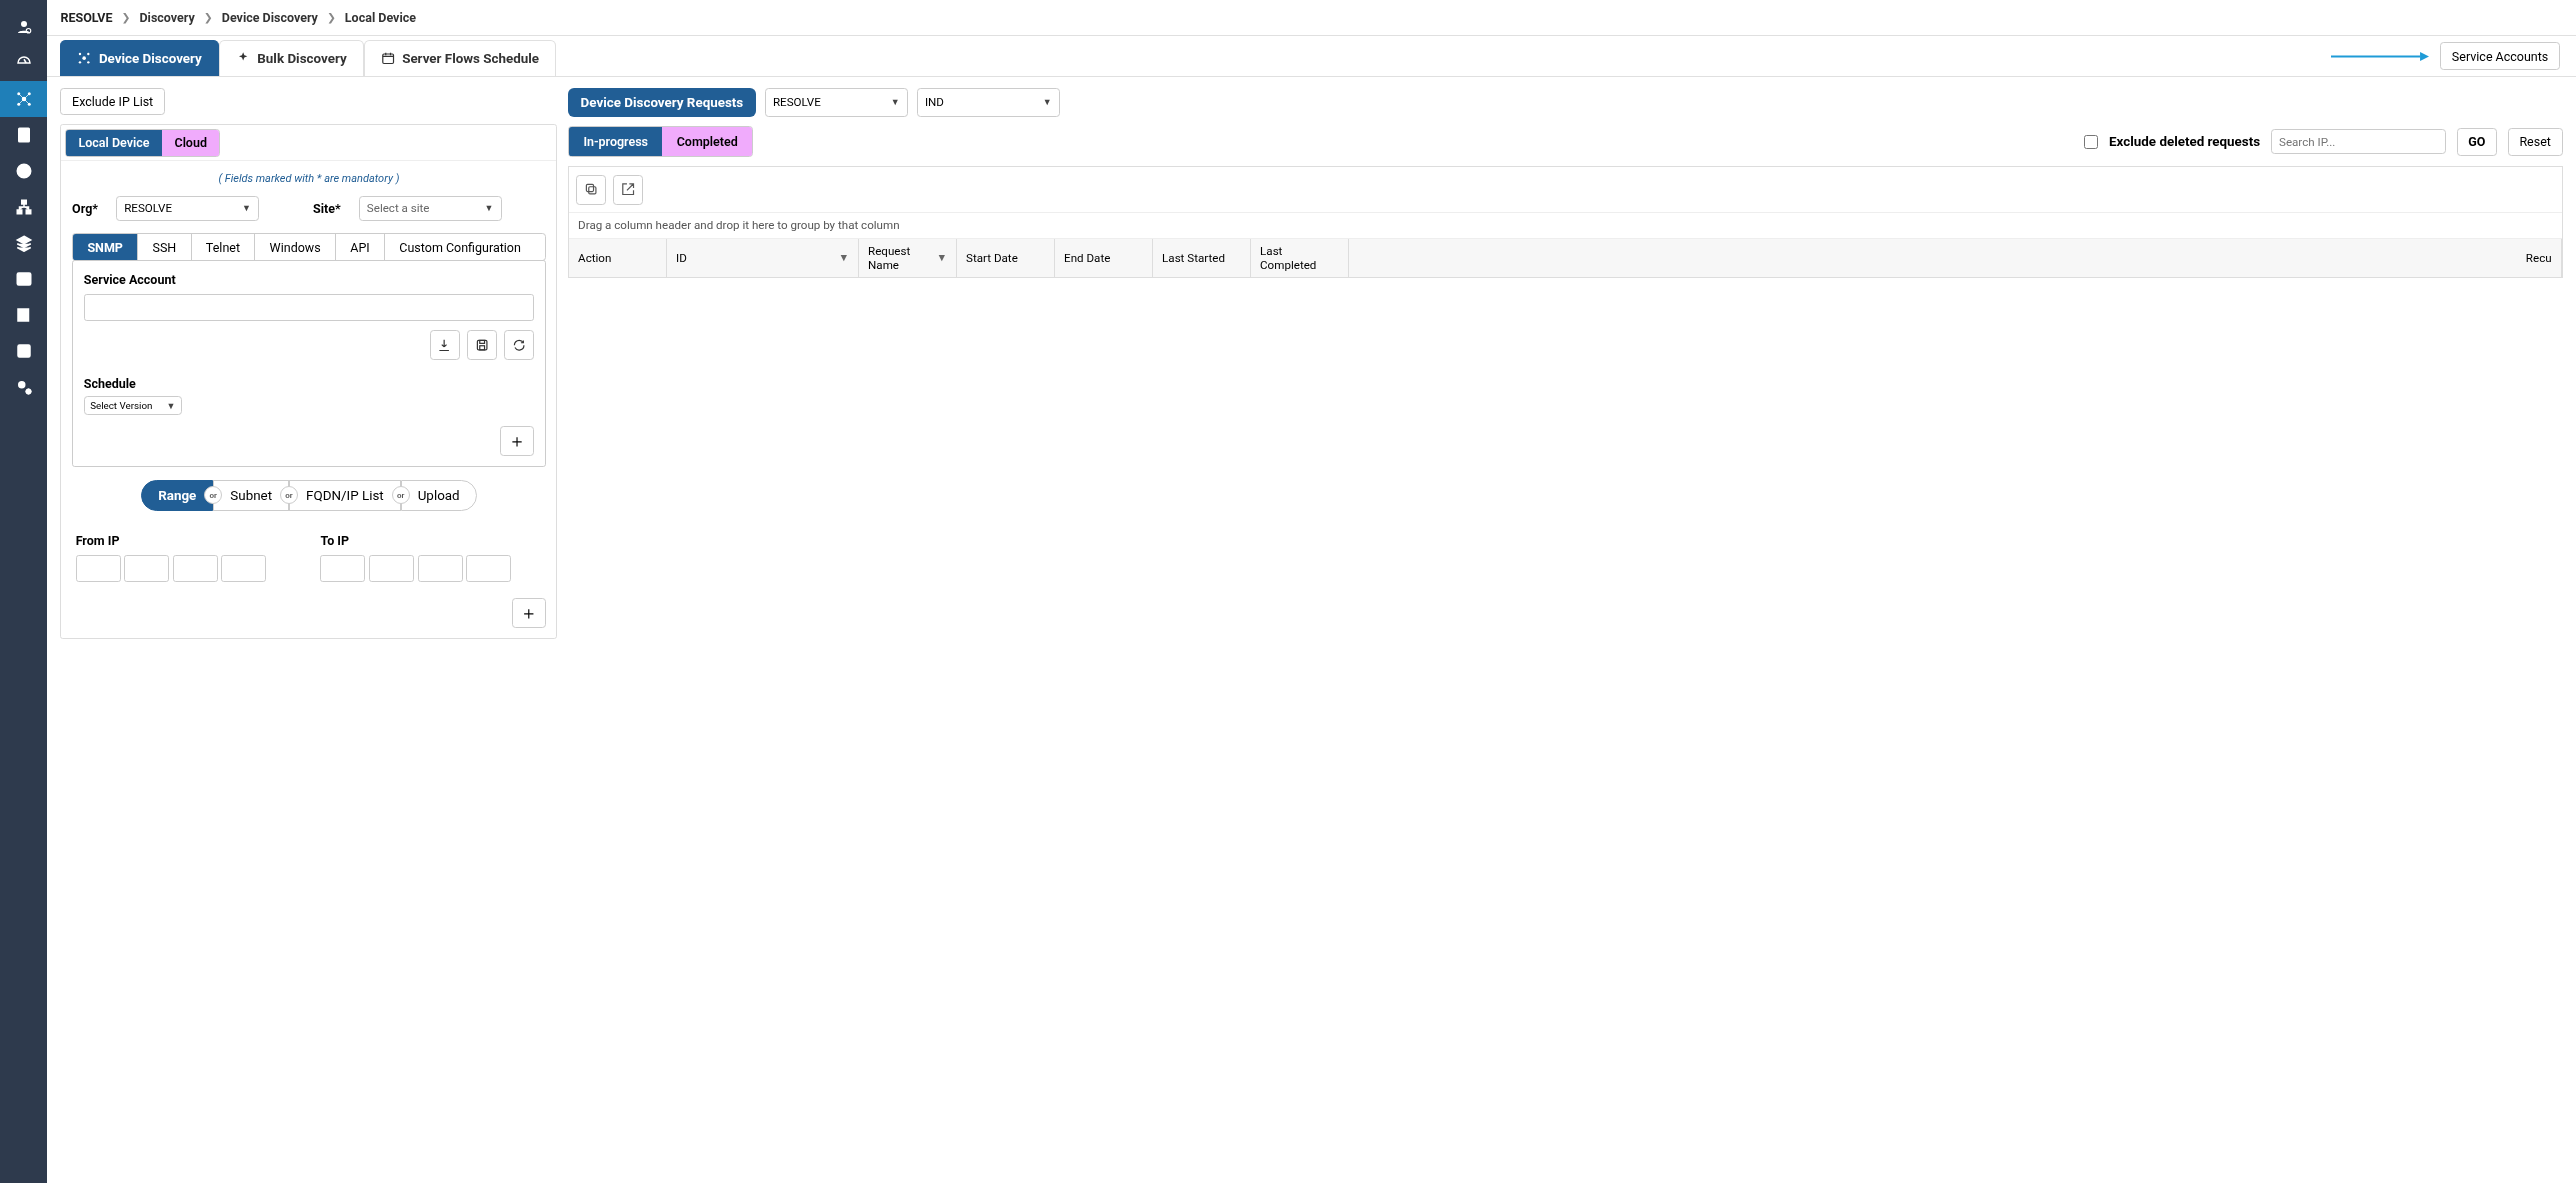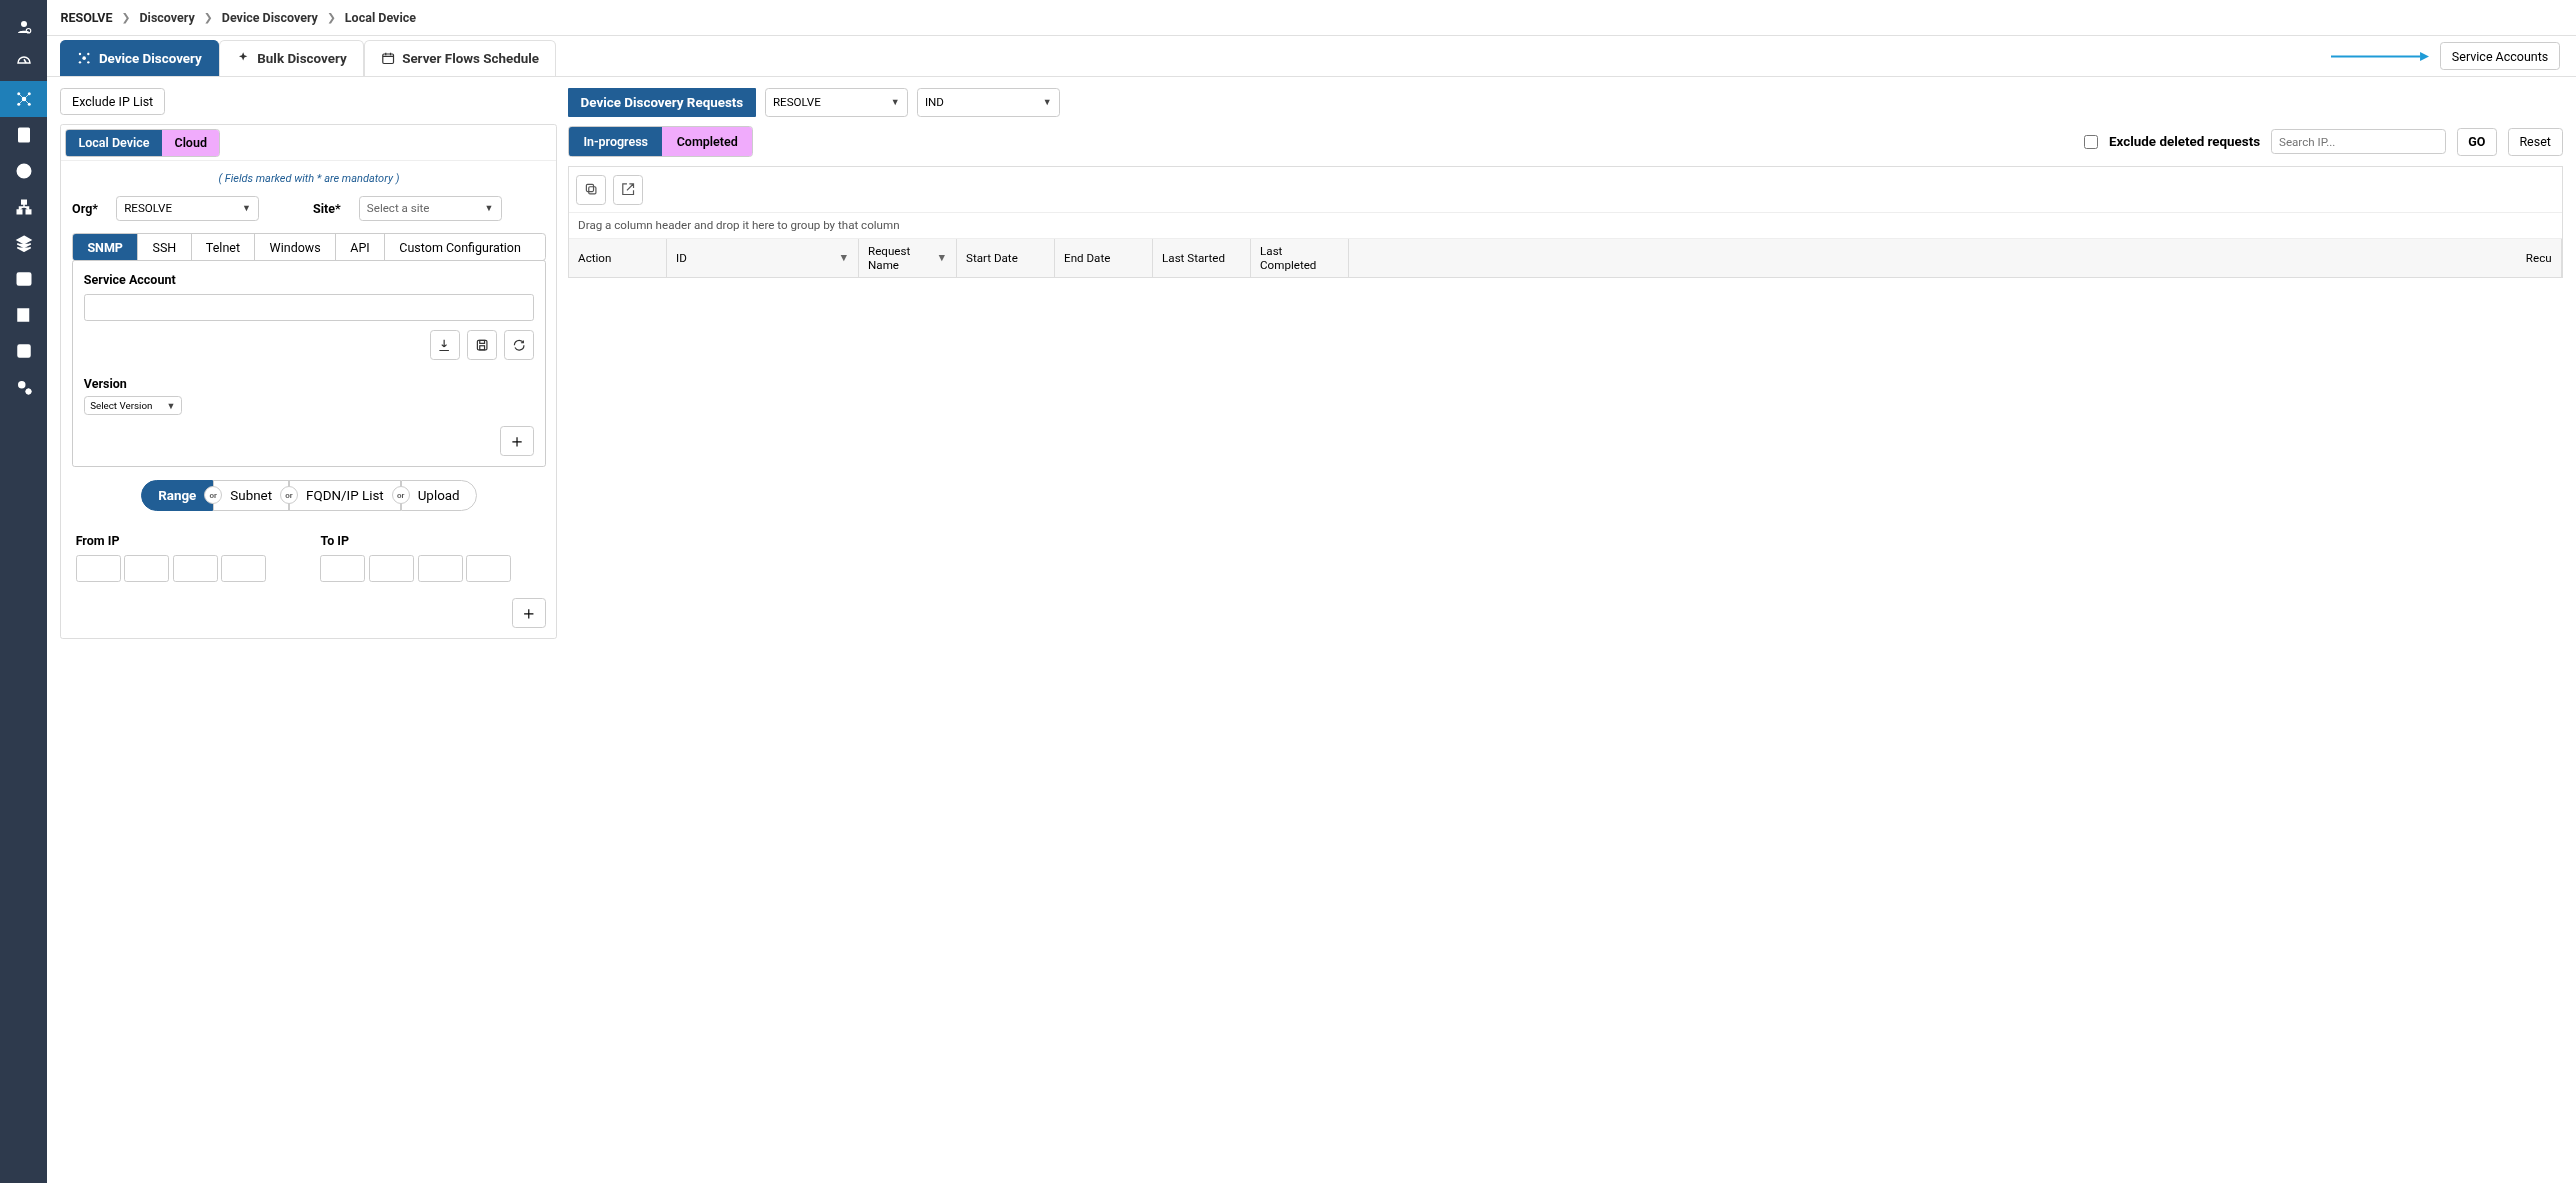--- a/index.html
+++ b/index.html
@@ -52,21 +52,21 @@
   .pill.first { border-radius: 18px 0 0 18px;}
   .pill.last { border-radius: 0 18px 18px 0;}
   .pill.active { background:#215e95; color:#fff; font-weight:700; border-color:#215e95;}
   .orchip { width:18px; height:18px; border:0.9px solid #ccc; border-radius:50%; background:#fff; font-size:8px; display:flex;align-items:center;justify-content:center; margin: 0 -9px; z-index:2; color:#555; font-weight:600;}
   .ip-row { display:flex; gap: 54px; margin-top: 21.5px; padding: 0 3.6px;}
   .ip-group { }
   .ip-label { font-weight:700; font-size:12.5px; margin-bottom:7.2px; display:block;}
   .ip-inputs { display:flex; gap:3.6px;}
   .ip-oct { width:45px; height:27px; border:0.9px solid #ccc; border-radius:2.7px;}
   .req-header { display:flex; align-items:center; gap: 9px; }
-  .req-title { background:#215e95; color:#fff; font-weight:700; padding: 7.2px 12.5px; border-radius:1px; font-size:13.4px;}
+  .req-title { background:#215e95; color:#fff; font-weight:700; padding: 7.2px 12.5px; border-radius:6px; font-size:13.4px;}
   .req-sel { width: 143px; height: 29px;}
   .prog-row { display:flex; align-items:center; gap: 10.7px; margin-top: 9px;}
   .chk { width: 14.3px; height:14.3px;}
   .chk-label { font-weight:700; font-size:13.4px;}
   .search-input { width: 175px; height:25px; border:0.9px solid #ccc; border-radius:3.6px; padding: 0 7.2px; font-size:11.6px;}
   .grid-wrap { border:0.9px solid #ddd; margin-top:9px;}
   .grid-tools { padding: 7.2px; display:flex; gap:7.2px;}
   .grid-droprow { padding: 5.4px 9px; font-size:11.6px; color:#555; border-top:0.9px solid #eee; border-bottom:0.9px solid #eee;}
   .grid-head { display:flex; background:#f7f7f7;}
   .gh { padding: 5.4px 9px; font-size:11.6px; border-right:0.9px solid #ddd; display:flex; align-items:center; justify-content:space-between;}
@@ -250,21 +250,21 @@
                       <rect x="8" y="13" width="8" height="7"></rect>
                     </svg>
                   </div>
                 <div class="icon-btn">
                     <svg width="14.3" height="14.3" viewBox="0 0 24 24" fill="none" stroke="#333" stroke-width="2">
                       <path d="M4 12a8 8 0 018-8 8 8 0 017 4M20 12a8 8 0 01-15 4"></path>
                       <path d="M19 4v4h-4"></path>
                     </svg>
                   </div>
               </div>
-              <div class="ver-label">Version</div>
+              <div class="ver-label">Schedule</div>
               <div class="select" style="width:98px; margin-top:5.4px; font-size:9.8px; padding:2.7px 5.4px;">
                 <span>Select Version</span>
                   <span class="tri">▼</span>
               </div>
               <div class="plus-row">
                   <div class="plus-btn">＋</div>
                 </div>
             </div>
 
             <div class="range-row">

